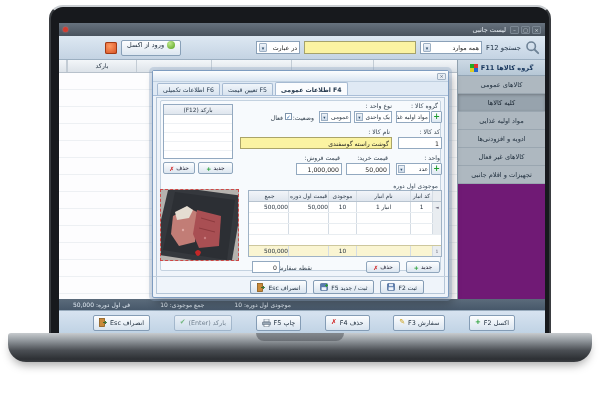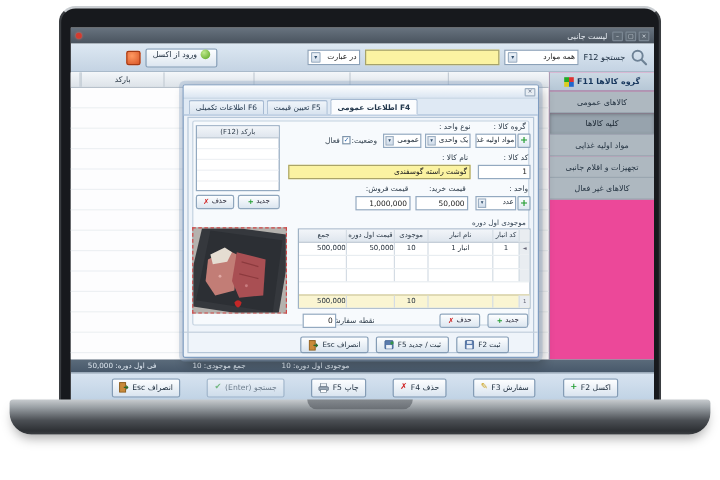--- a/index.html
+++ b/index.html
@@ -39,21 +39,21 @@
   .c-match{width:44px;}
   .q-input{width:112px;height:13px;background:#fbf3a2;border:1px solid #a5a26b;}
   .xlsbtn{height:16px;display:flex;gap:3px;padding:0 5px;margin-right:71px;
           background:linear-gradient(#fdfeff,#dce6f0);border:1px solid #88a0b8;border-radius:2px;
           font-size:6.5px;color:#1c2c3c;}
   .greenball{width:8px;height:8px;border-radius:50%;background:radial-gradient(circle at 35% 30%,#bfe98c,#55a11e);}
   .redtool{width:12px;height:12px;border-radius:2px;background:radial-gradient(circle at 40% 35%,#ff9a62,#d24a1e);
            box-shadow:inset 0 0 0 1px #a33a14;}
 
   .appbody{position:relative;height:239px;display:flex;background:#fff;}
-  .sidebar{flex:0 0 88px;background:#ec4899;border-left:1px solid #8fa0ae;display:flex;flex-direction:column;}
+  .sidebar{flex:0 0 88px;background:#701a75;border-left:1px solid #8fa0ae;display:flex;flex-direction:column;}
   .sb-head{height:16px;background:linear-gradient(#ccd9e4,#b6c7d6);border-bottom:1px solid #93a5b5;
            display:flex;align-items:center;justify-content:center;gap:3px;font-size:6.6px;font-weight:bold;color:#17365c;}
   .gridicon{width:8px;height:8px;display:grid;grid-template-columns:4px 4px;grid-template-rows:4px 4px;}
   .gridicon i{display:block;}
   .sb-item{height:18px;display:flex;align-items:center;justify-content:center;font-size:6.6px;color:#233240;
            background:#aeb8c0;border-bottom:1px solid #9aa6b0;}
   .sb-item.selected{background:#97a3ad;box-shadow:inset 0 1px 3px rgba(0,0,0,.25);color:#16222e;}
 
   .grid{flex:1;position:relative;background:#fdfdfe;}
   .ghead{height:13px;display:flex;background:linear-gradient(#f3f6f9,#dde3e9);border-bottom:1px solid #b7c1cb;padding-left:47px;}
@@ -184,22 +184,23 @@
             <span class="gridicon">
               <i style="background:#d33"></i>
                 <i style="background:#2a2"></i>
                 <i style="background:#26c"></i>
                 <i style="background:#dc2"></i>
             </span>
           </div>
           <div class="sb-item">کالاهای عمومی</div>
           <div class="sb-item selected">کلیه کالاها</div>
           <div class="sb-item">مواد اولیه غذایی</div>
+          <div class="sb-item">ادویه و افزودنی‌ها</div>
+          <div class="sb-item">کالاهای غیر فعال</div>
           <div class="sb-item">تجهیزات و اقلام جانبی</div>
-          <div class="sb-item">کالاهای غیر فعال</div>
         </div>
 
         <div class="grid">
           <div class="ghead">
             <div class="gc" style="width:84px"></div>
             <div class="gc" style="width:82px"></div>
             <div class="gc" style="width:80px"></div>
             <div class="gc" style="width:75px"></div>
             <div class="gc" style="width:69px">بارکد</div>
             <div class="gc" style="flex:1"></div>
@@ -244,21 +245,21 @@
         </div>
         <div class="tbtn">
           <span>چاپ F5</span>
           <svg width="9" height="8" viewBox="0 0 9 8">
             <rect x="2" y="0" width="5" height="3" fill="#eef2f6" stroke="#6a7a8a" stroke-width=".6"></rect>
             <rect x="0.5" y="3" width="8" height="3" rx="0.6" fill="#9aa8b6" stroke="#5a6a7a" stroke-width=".6"></rect>
             <rect x="2" y="5.4" width="5" height="2.4" fill="#fff" stroke="#6a7a8a" stroke-width=".6"></rect>
           </svg>
         </div>
         <div class="tbtn disabled">
-          <span>جستجو (Enter)</span>
+          <span>بارکد (Enter)</span>
           <span class="ic check">✔</span>
         </div>
         <div class="tbtn">
           <span>انصراف Esc</span>
           <svg width="8" height="9" viewBox="0 0 8 9">
             <rect x="0.5" y="0.5" width="5" height="8" fill="#c98a3a" stroke="#8a5a1a" stroke-width=".8"></rect>
             <path d="M4 4.5 L7.5 4.5 M6 3 L7.5 4.5 L6 6" stroke="#2a6a2a" stroke-width=".9" fill="none"></path>
           </svg>
         </div>
       </div>

